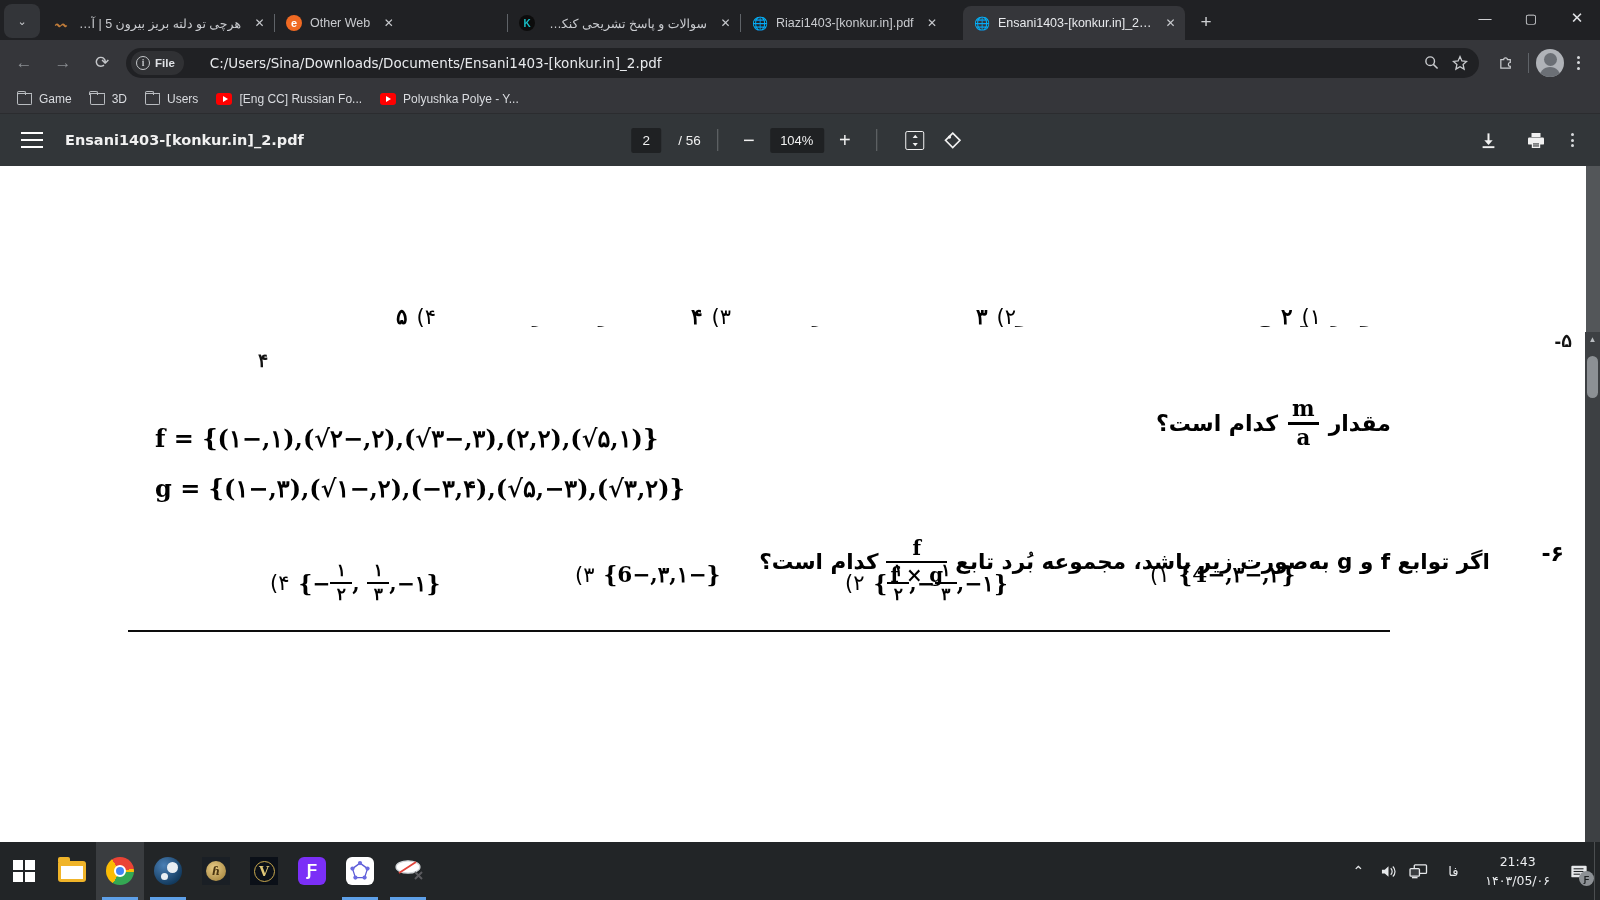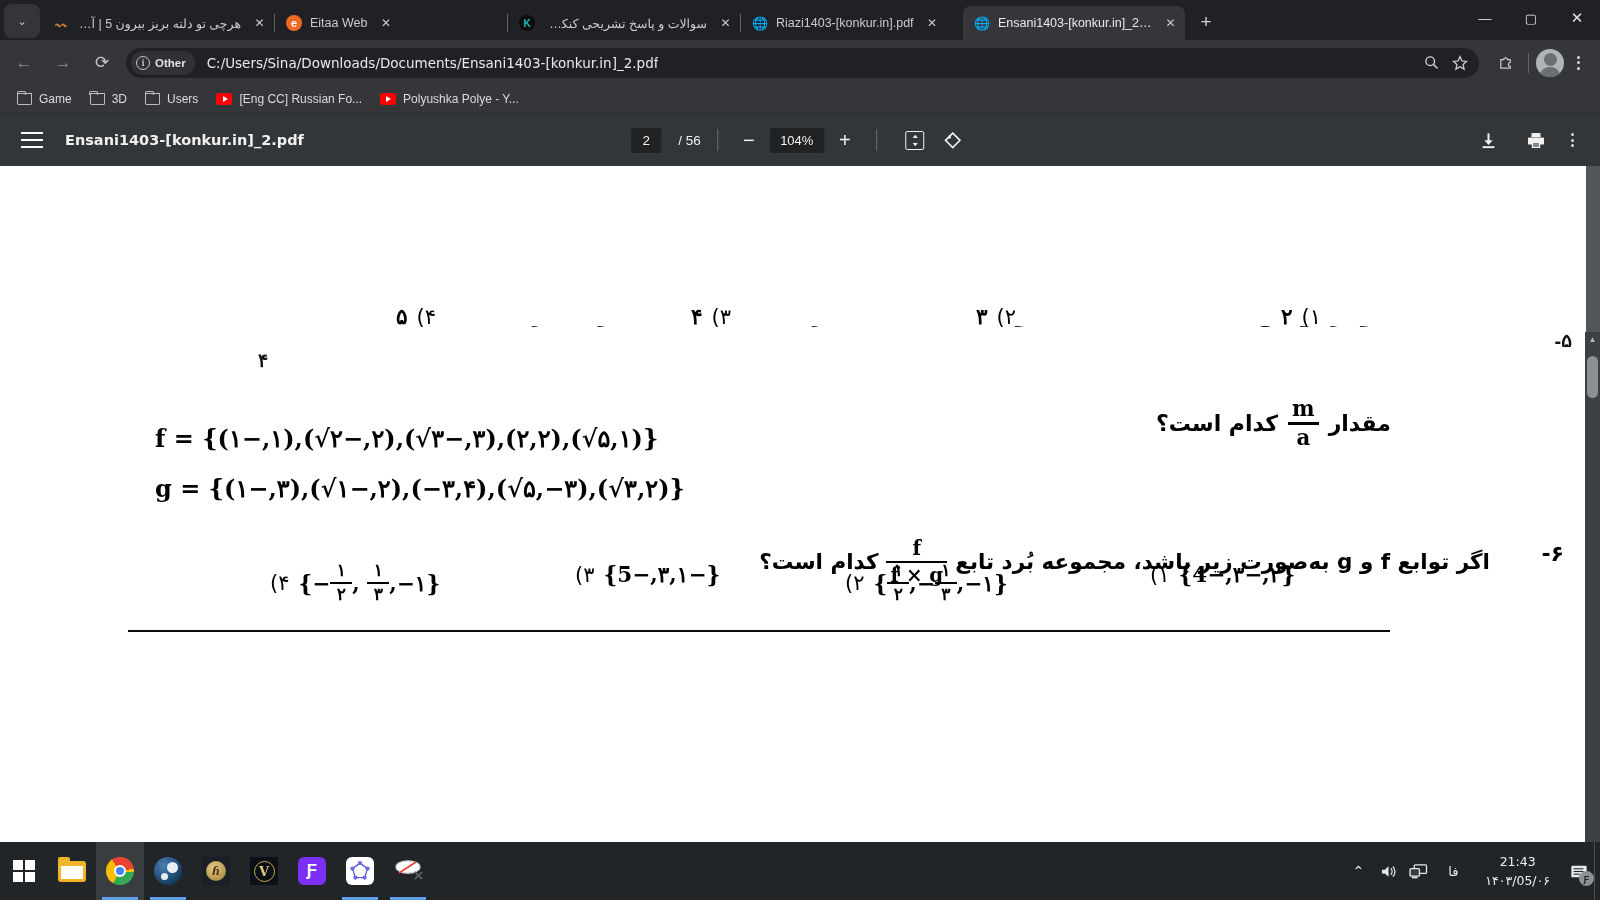--- a/index.html
+++ b/index.html
@@ -94,21 +94,21 @@
     height: 24px; padding: 0 9px 0 5px;
     color: #dfe1e5; font-size: 11.5px; font-weight: bold;
   }
   .info-circle {
     width: 14px; height: 14px; border: 1.3px solid #c4c7ca;
     border-radius: 50%; display: flex; align-items: center;
     justify-content: center; font-size: 9.5px; font-weight: bold;
     font-family: "Liberation Serif", serif; color: #c4c7ca;
   }
   .url-text {
-    margin-left: 12px; color: #e8eaed; font-size: 13.5px;
+    margin-left: 26px; color: #e8eaed; font-size: 13.5px;
     white-space: nowrap; overflow: hidden;
     font-family: "DejaVu Sans", sans-serif;
   }
   .omni-right { display: flex; align-items: center; gap: 3px; margin-left: auto; }
   .omni-ico {
     width: 26px; height: 26px;
     display: flex; align-items: center; justify-content: center;
     color: #c9cbce; font-size: 14px;
   }
   .tb-sep { width: 1px; height: 20px; background: #5f6368; margin: 0 7px; }
@@ -484,21 +484,21 @@
 
     <div class="tab tab-rtl" style="width:232px;">
       <span class="favicon" style="color:#c27d3a;">〰</span>
       <span class="tab-title">هرچی تو دلته بریز بیرون 5 | آلاخون</span>
       <span class="tab-close">✕</span>
     </div>
     <div class="tab-sep"></div>
 
     <div class="tab" style="width:232px;">
       <span class="favicon" style="background:#f06a23;color:#fff;font-weight:bold;font-size:11px;border-radius:50%;">e</span>
-      <span class="tab-title">Eitaa Web</span>
+      <span class="tab-title">Other Web</span>
       <span class="tab-close">✕</span>
     </div>
     <div class="tab-sep"></div>
 
     <div class="tab tab-rtl" style="width:232px;">
       <span class="favicon" style="background:#0c0c0c;color:#18c0c8;font-weight:bold;font-size:10px;border-radius:50%;">K</span>
       <span class="tab-title">سوالات و پاسخ تشریحی کنکور انس</span>
       <span class="tab-close">✕</span>
     </div>
     <div class="tab-sep"></div>
@@ -525,21 +525,21 @@
   </div>
 
   <div class="navbar">
     <div class="nav-ico dim">←</div>
     <div class="nav-ico dim">→</div>
     <div class="nav-ico">⟳</div>
 
     <div class="omnibox">
       <div class="file-chip">
         <span class="info-circle">i</span>
-        <span>Other</span>
+        <span>File</span>
       </div>
       <span class="url-text">C:/Users/Sina/Downloads/Documents/Ensani1403-[konkur.in]_2.pdf</span>
       <div class="omni-right">
         <div class="omni-ico">
           <svg width="15" height="15" viewBox="0 0 16 16">
               <circle cx="6.6" cy="6.6" r="4.6" fill="none" stroke="#c9cbce" stroke-width="1.5"></circle>
               <line x1="10" y1="10" x2="14.5" y2="14.5" stroke="#c9cbce" stroke-width="1.6"></line>
             </svg>
         </div>
         <div class="omni-ico">
@@ -711,21 +711,21 @@
                 <span class="num">١</span>
                 <span class="bar"></span>
                 <span class="den">٣</span>
               </span>
             <span>,−١}</span>
           </span>
           <span class="onum">۴)</span>
         </div>
 
         <div class="opt" style="left:575px;">
-          <span class="oval">{−٣,١,−5}</span>
+          <span class="oval">{−٣,١,−6}</span>
           <span class="onum">٣)</span>
         </div>
 
         <div class="opt" style="left:845px;">
           <span class="oval" style="display:inline-flex;align-items:center;direction:ltr;">
             <span>{</span>
             <span class="frac" style="font-size:0.82em;">
                 <span class="num">١</span>
                 <span class="bar"></span>
                 <span class="den">٢</span>

